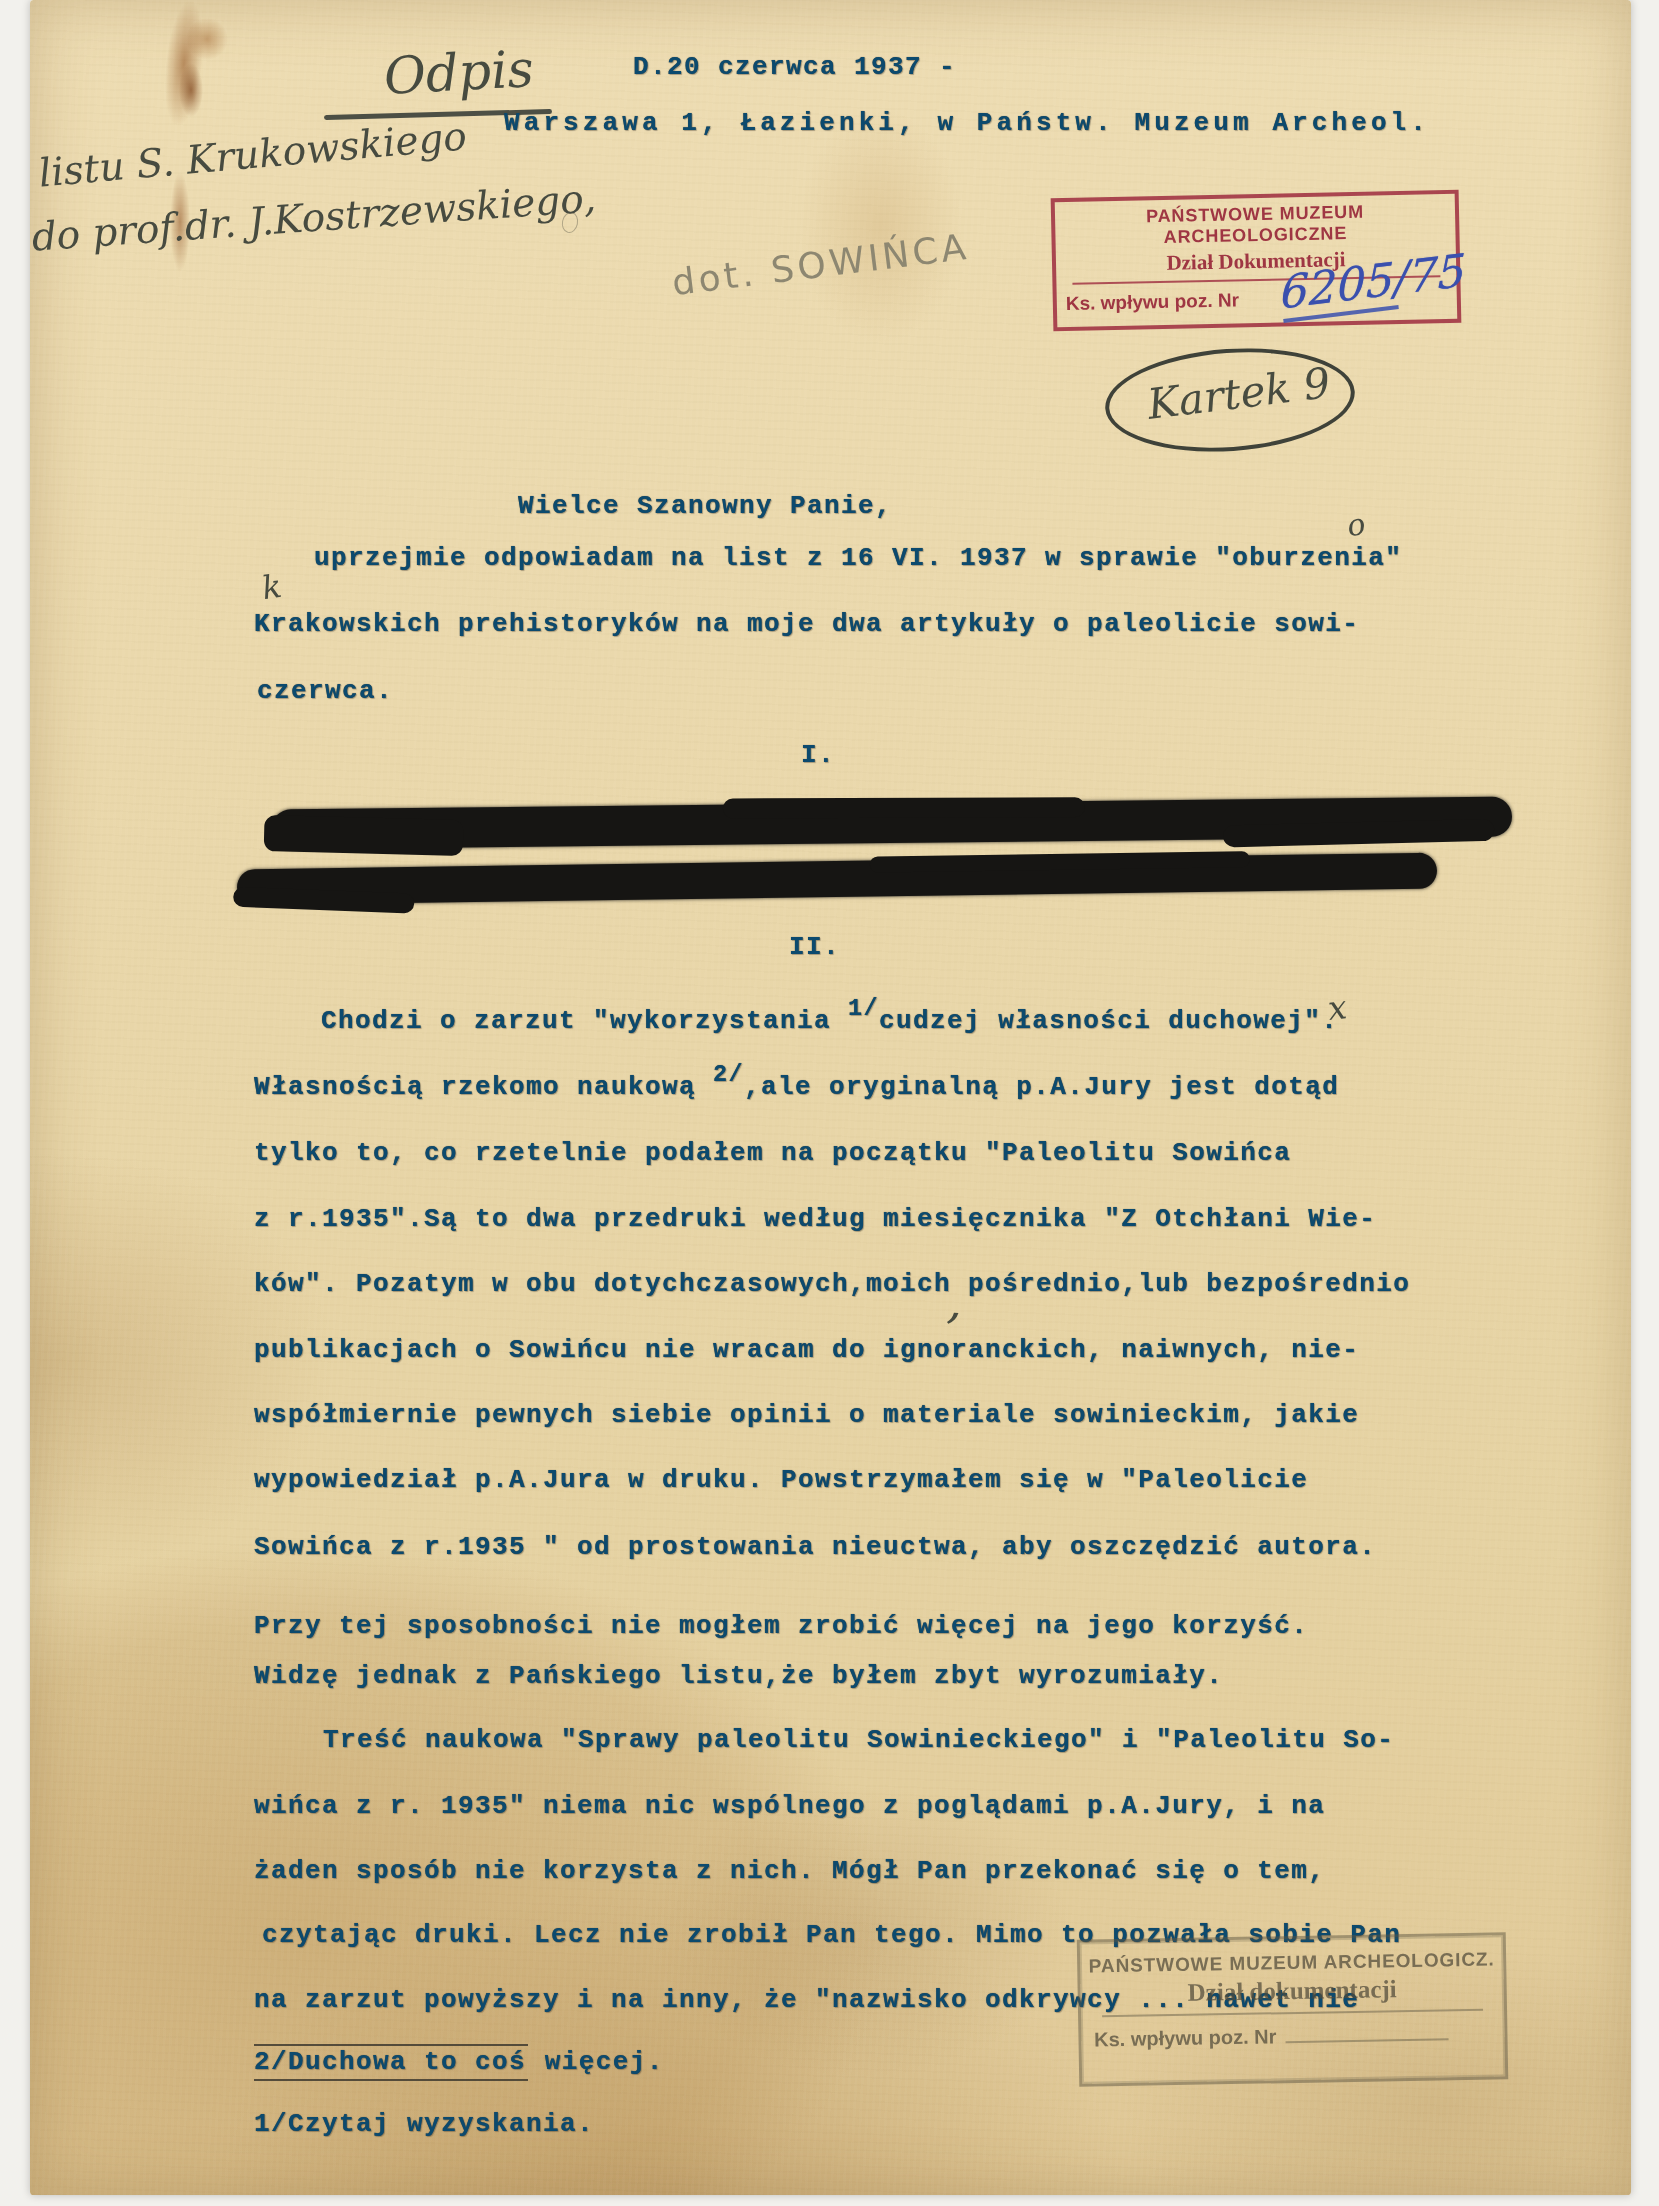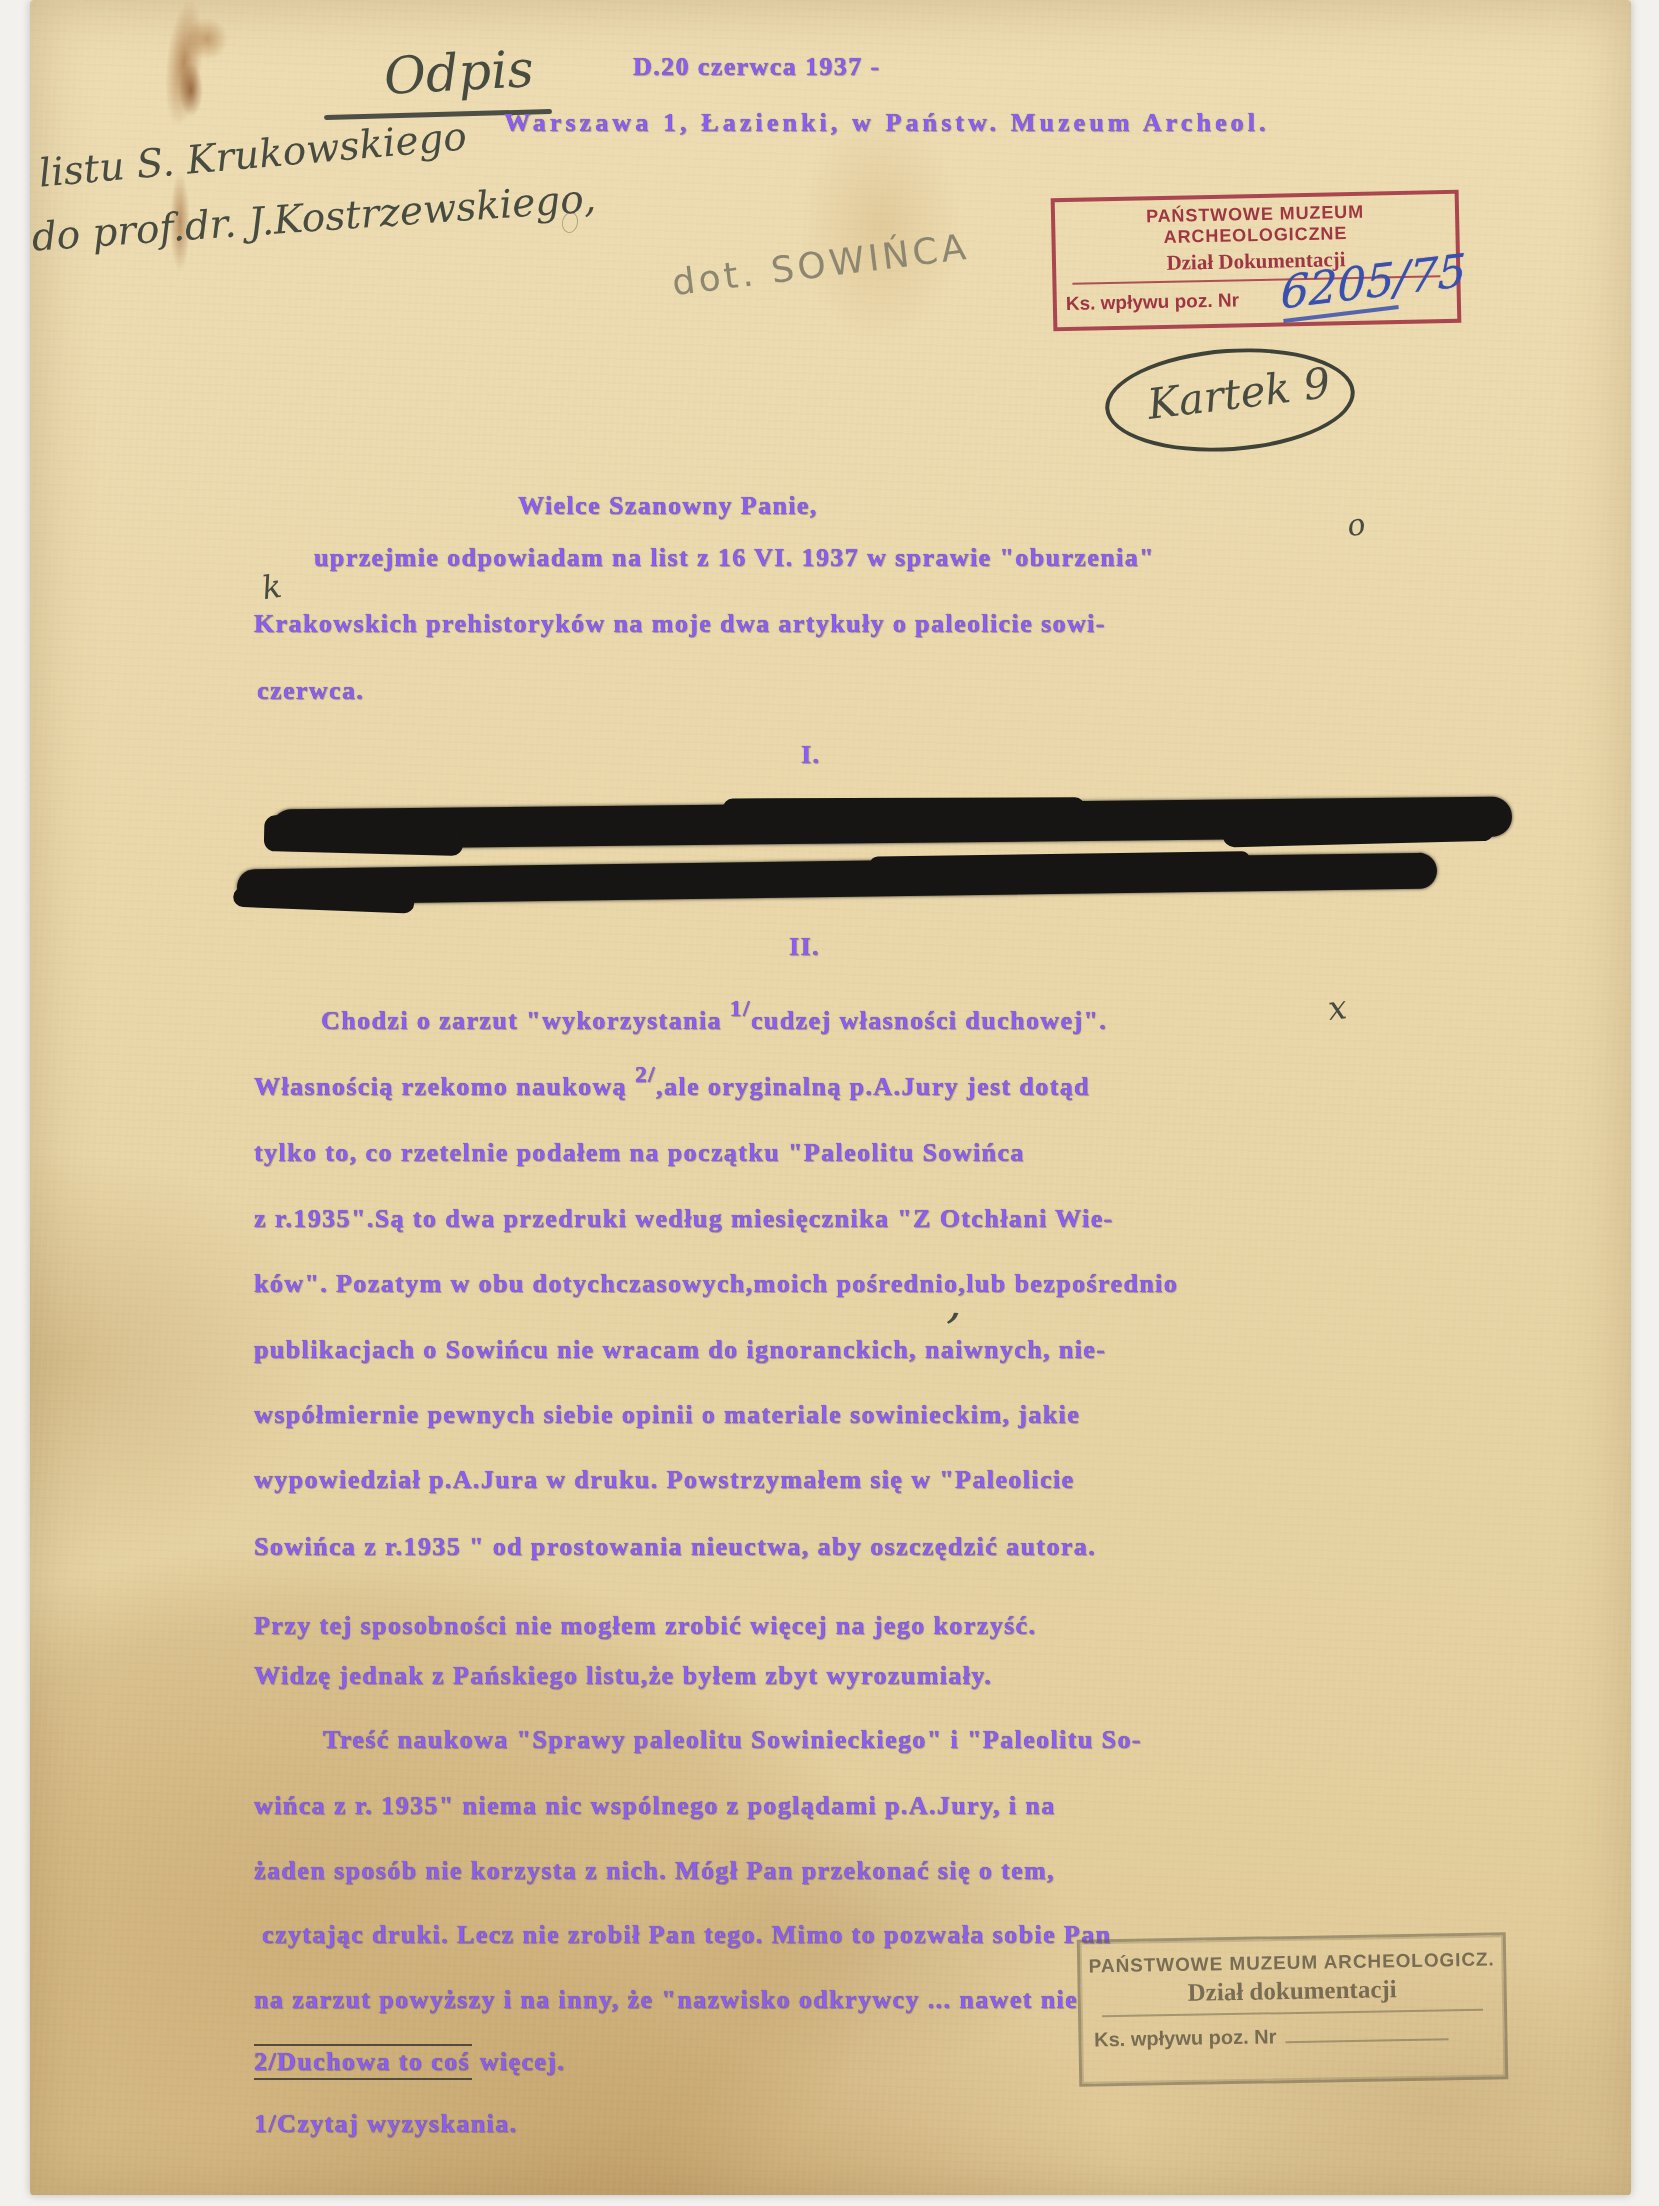--- a/index.html
+++ b/index.html
@@ -21,22 +21,22 @@
     border-radius:3.6px;
   }
   .grain{
     position:absolute;inset:0;pointer-events:none;opacity:.5;
     background:
       repeating-linear-gradient(93deg, rgba(255,255,255,.05) 0 2.7px, rgba(0,0,0,0) 2.7px 6.3px),
       repeating-linear-gradient(2deg, rgba(120,90,40,.04) 0 1.8px, rgba(0,0,0,0) 1.8px 8.1px);
   }
   .typed{
     position:absolute;white-space:pre;
-    font-family:Liberation Serif, serif;
-    font-weight:700;font-size:26px;letter-spacing:1.4px;color:#8b5cf6;
+    font-family:Liberation Mono, monospace;
+    font-weight:700;font-size:26px;letter-spacing:1.4px;color:#0c4a6e;
     text-shadow:0 0 0.9px rgba(70,64,52,.9), 0.9px 0.9px 0.9px rgba(70,64,52,.35);
   }
   .ls4{letter-spacing:4.1px;}
   .sup{display:inline-block;transform:translateY(-12.7px);font-size:23.5px;}
   .hand{
     position:absolute;font-family:"DejaVu Serif",serif;font-style:italic;
     color:#474b40;white-space:pre;
   }
   .pencil{color:#8d8771;font-family:"DejaVu Sans",sans-serif;font-style:normal;}
   .bar{position:absolute;background:#161513;box-shadow:0 0 3.6px rgba(10,10,10,.8);}

